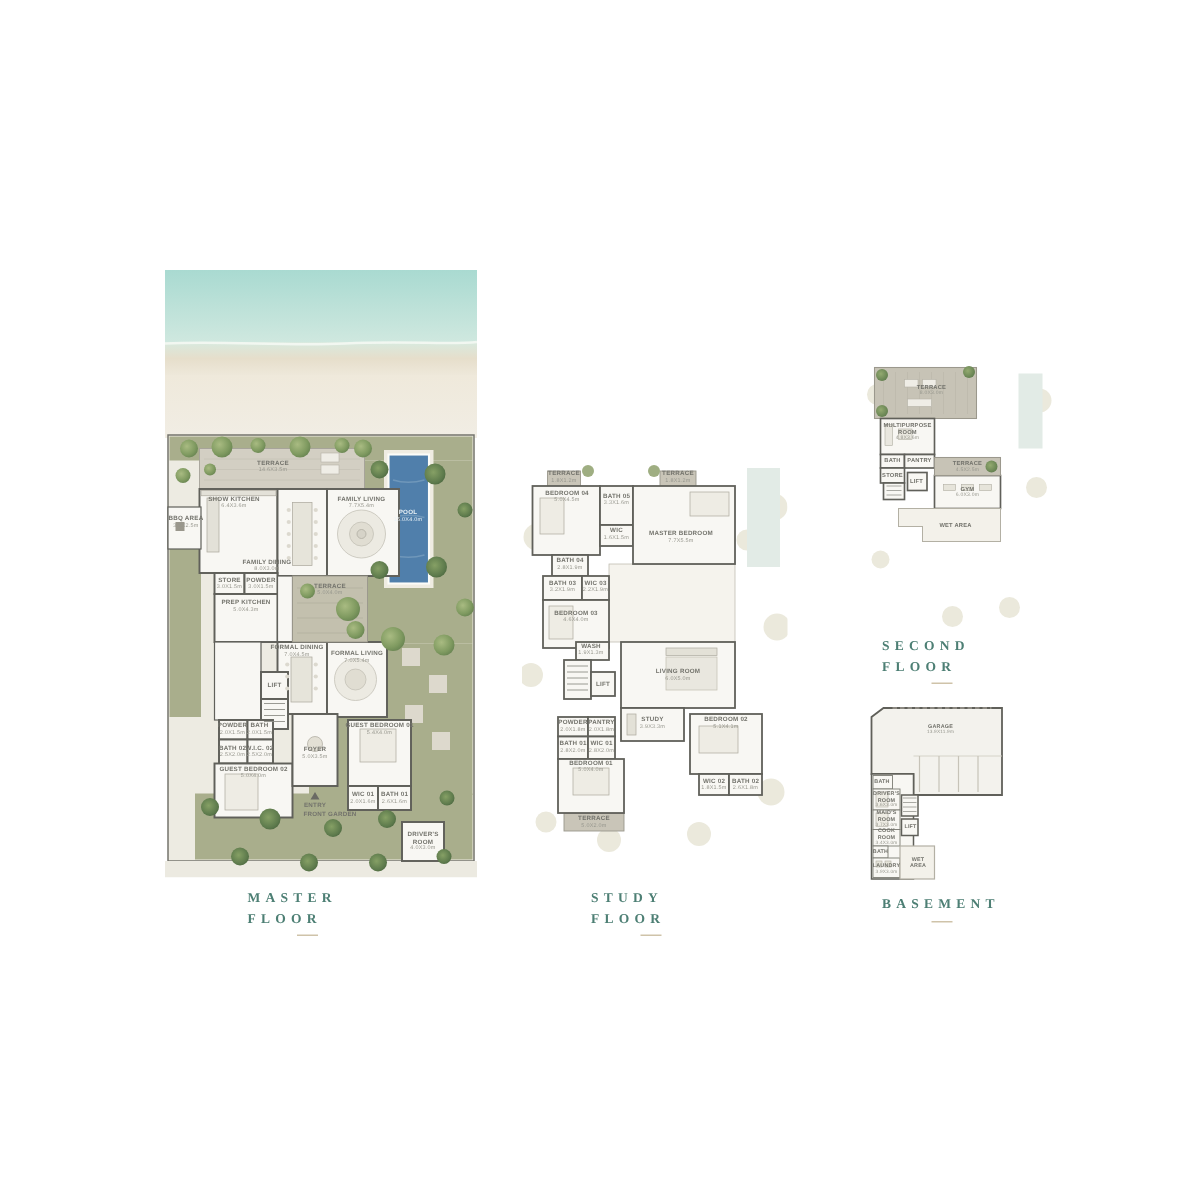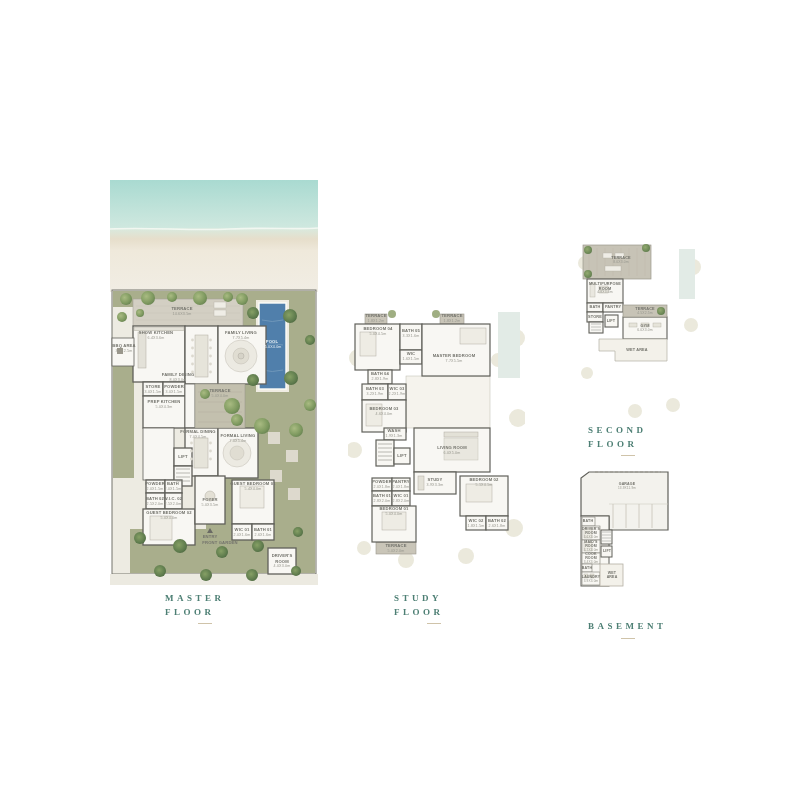--- a/index.html
+++ b/index.html
@@ -609,19 +609,19 @@
   <div class="caption" style="left:394px;top:592px">
     <div>STUDY</div>
     <div>FLOOR</div>
     <div class="cap-rule"></div>
   </div>
   <div class="caption" style="left:588px;top:424px">
     <div>SECOND</div>
     <div>FLOOR</div>
     <div class="cap-rule"></div>
   </div>
-  <div class="caption" style="left:588px;top:620px">
+  <div class="caption" style="left:588px;top:596px">
     <div>BASEMENT</div>
     <div></div>
     <div class="cap-rule"></div>
   </div>
 
 </div>
 
 </body></html>

